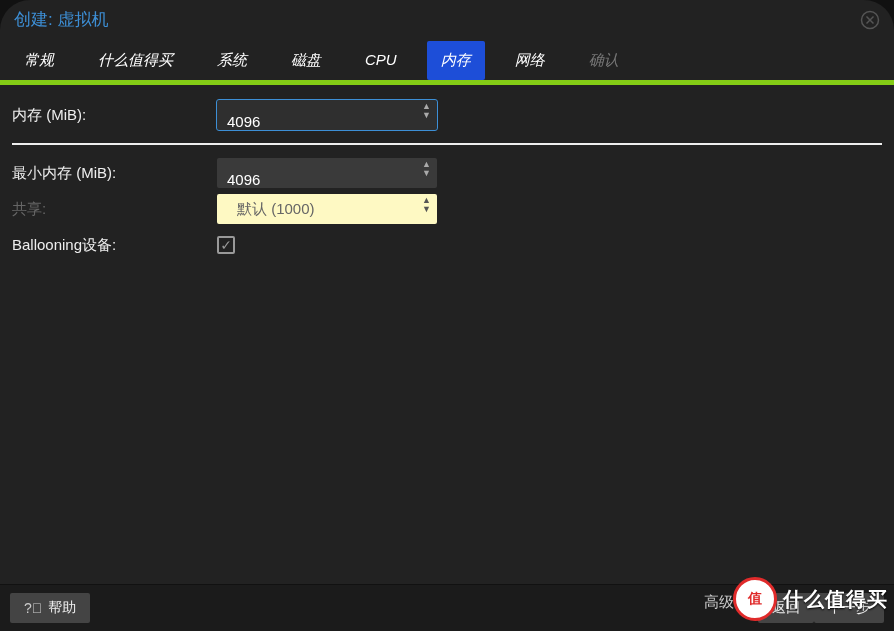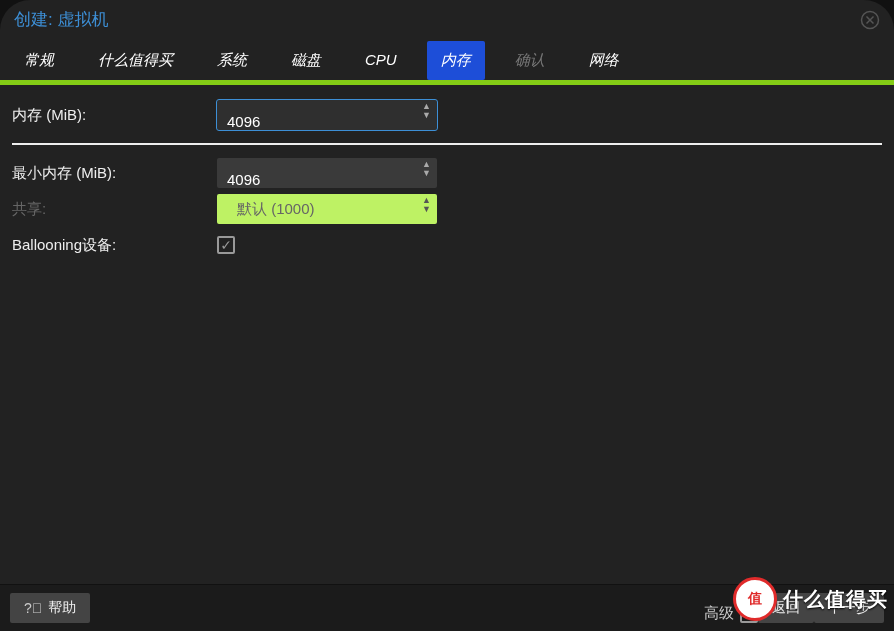--- a/index.html
+++ b/index.html
@@ -24,21 +24,21 @@
   .row .label.disabled { color: #666; }
 
   hr.sep { border: none; border-top: 2px solid #eee; margin: 10px 0 10px 0; }
 
   .spinner {
     position: relative; width: 220px; height: 30px;
     background: #3a3a3a; color: #fff; border-radius: 2px;
     display: flex; align-items: center; padding: 0 26px 0 10px;
   }
   .spinner.focused { outline: 1px solid #3d8fd6; background: #2f2f2f; }
-  .spinner.disabled { color: #666; background: #bef264; padding-left: 20px; }
+  .spinner.disabled { color: #666; background: #fef9c3; padding-left: 20px; }
   .spinner input {
     background: transparent; border: none; outline: none; color: inherit;
     font-size: 15px; width: 100%; caret-color: #fff; margin-top: 12px;
   }
   .spinner .arrows {
     position: absolute; right: 6px; top: 50%; transform: translateY(-50%);
     display: flex; flex-direction: column; line-height: 0; color: #aaa;
   }
   .spinner.disabled .arrows { color: #555; }
   .spinner .arrows span { font-size: 9px; height: 9px; cursor: pointer; user-select:none; }
@@ -53,21 +53,21 @@
   .footer {
     display: flex; align-items: center; justify-content: space-between;
     padding: 8px 10px; background: #1b1b1b; border-top: 1px solid #111;
   }
   .btn {
     background: #444; color: #eee; padding: 6px 14px; border-radius: 2px;
     cursor: pointer; display: inline-flex; align-items: center; gap: 6px;
     font-size: 14px;
   }
   .btn .icon { font-size: 14px; color: #ccc; }
-  .footer-right { display: flex; align-items: flex-end; }
+  .footer-right { display: flex; align-items: flex-start; }
   .adv { display: flex; align-items: center; gap: 6px; color: #ccc; }
 
   .watermark {
     position: absolute; right: 6px; bottom: 10px; display: flex; align-items: center;
     gap: 6px; pointer-events: none;
   }
   .watermark .badge {
     width: 44px; height: 44px; border-radius: 50%; background: #fff;
     border: 3px solid #e02b2b; display: flex; align-items: center; justify-content: center;
     color: #e02b2b; font-weight: bold; font-size: 14px;
@@ -90,22 +90,22 @@
     </div>
   </div>
 
   <div class="tabs">
     <div class="tab">常规</div>
     <div class="tab">什么值得买</div>
     <div class="tab">系统</div>
     <div class="tab">磁盘</div>
     <div class="tab">CPU</div>
     <div class="tab active">内存</div>
+    <div class="tab">网络</div>
     <div class="tab disabled">确认</div>
-    <div class="tab">网络</div>
   </div>
 
   <div class="content">
 
     <div class="row">
       <div class="label">内存 (MiB):</div>
       <div class="spinner focused">
         <input type="text" autofocus="" value="4096" style="">
         <div class="arrows">
           <span>▲</span>

